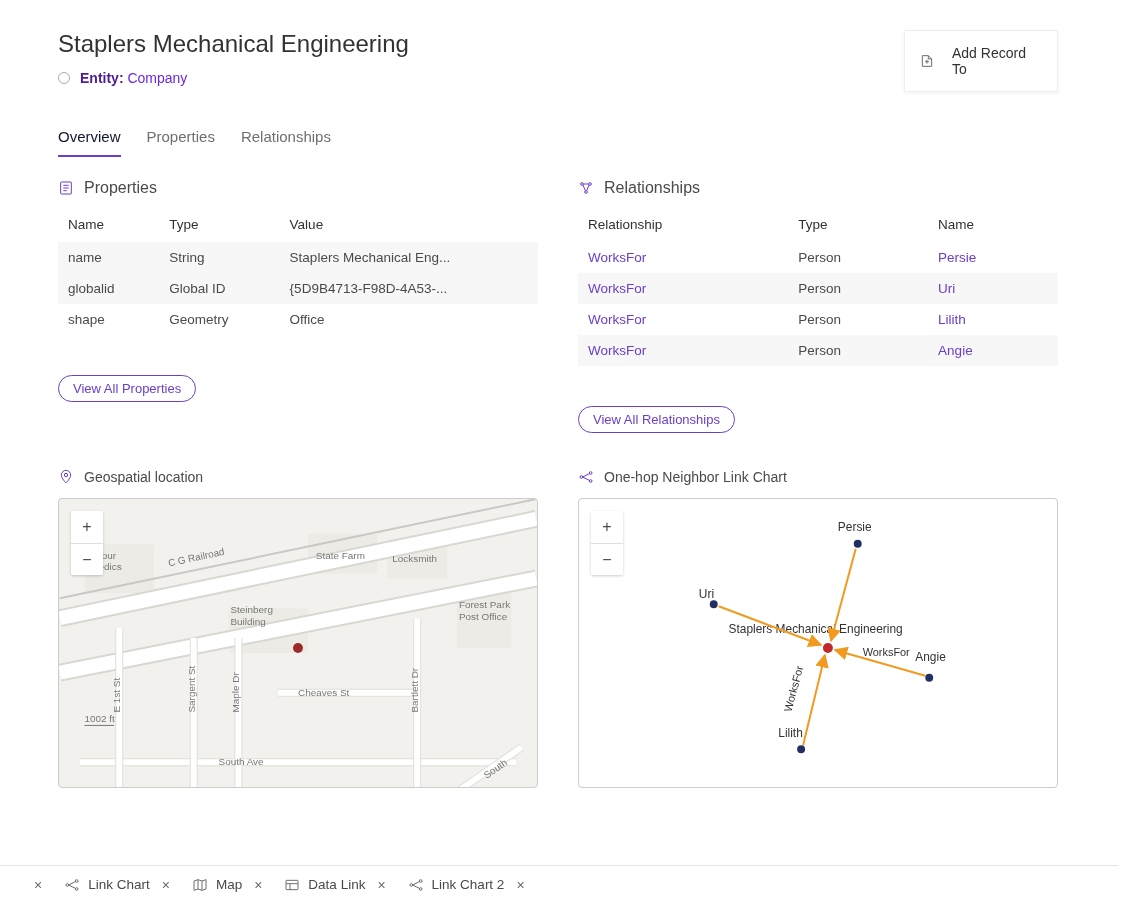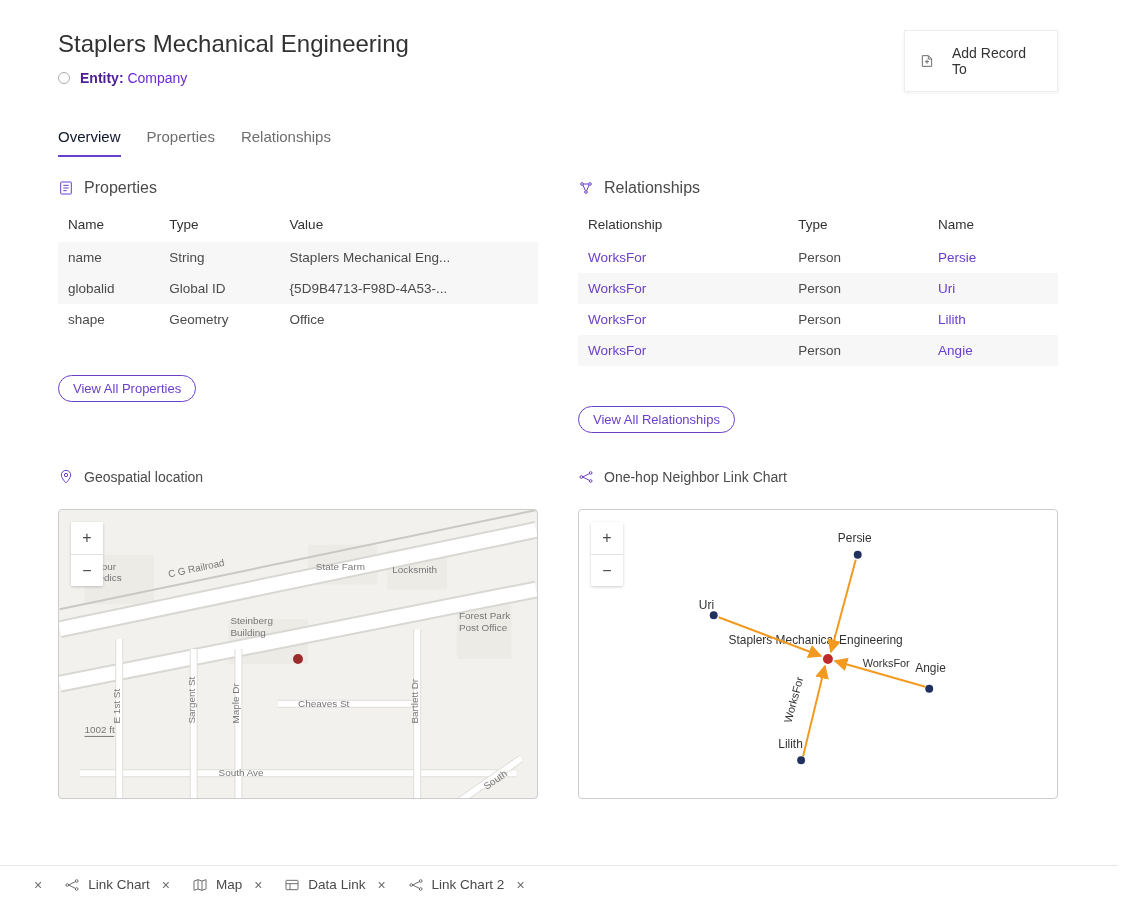--- a/index.html
+++ b/index.html
@@ -93,21 +93,21 @@
     border:1px solid #6a3fc9; color:#6a3fc9;
     font-size:13px; padding:5px 14px; border-radius:14px;
     cursor:pointer; background:#fff;
   }
   .lower-panels {
     margin-top: 36px;
     display:flex; gap:40px;
   }
   .subsection-title {
     display:flex; align-items:flex-start; gap:10px;
-    font-size:14px; color:#4a4a4a; margin-bottom:24px;
+    font-size:14px; color:#4a4a4a; margin-bottom:13px;
   }
   .map-box,.chart-box {
     border:1px solid #ccc; border-radius:4px;
     height:290px; position:relative; overflow:hidden; background:#f3f1ed;
   }
   .chart-box { background:#fff; }
   .zoom-controls {
     position:absolute; top:12px; left:12px;
     display:flex; flex-direction:column;
     box-shadow:0 1px 3px rgba(0,0,0,0.2); border-radius:2px; overflow:hidden;

